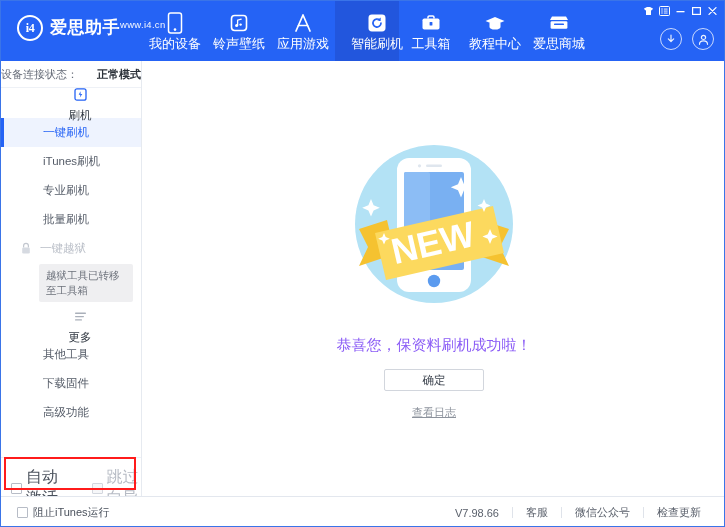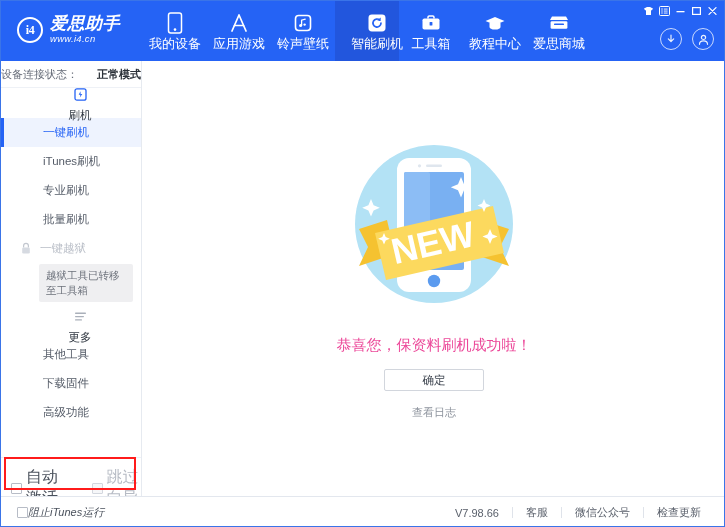--- a/index.html
+++ b/index.html
@@ -49,23 +49,22 @@
     align-items: center;
     justify-content: center;
     color: #ffffff;
     font-size: 12px;
     font-weight: bold;
     font-family: "Liberation Serif", serif;
     letter-spacing: -0.5px;
   }
   .logo-text {
     display: flex;
-    flex-direction: column;
+    flex-direction: row;
     justify-content: center;
-    font-style: italic;
   }
   .logo-title {
     color: #ffffff;
     font-size: 17px;
     font-weight: bold;
     line-height: 18px;
     letter-spacing: 0.5px;
   }
   .logo-sub {
     color: #ffffff;
@@ -304,21 +303,21 @@
     top: 72px;
     width: 182px;
     height: 182px;
   }
   .succ-text {
     position: absolute;
     left: 0; right: 0;
     top: 275px;
     text-align: center;
     font-size: 15px;
-    color: #ec4899;
+    color: #8b5cf6;
   }
   .ok-btn {
     position: absolute;
     left: 50%;
     transform: translateX(-50%);
     top: 308px;
     width: 100px;
     height: 22px;
     border: 1px solid #d2d6dd;
     background: #ffffff;
@@ -328,41 +327,42 @@
     cursor: pointer;
     font-family: "Liberation Sans", sans-serif;
   }
   .log-link {
     position: absolute;
     left: 0; right: 0;
     top: 344px;
     text-align: center;
     font-size: 11px;
     color: #8d939d;
+    text-decoration: underline;
     cursor: pointer;
   }
 
   
   .footer {
     position: absolute;
     left: 0; top: 495px;
     width: 725px;
     height: 30px;
     border-top: 1px solid #e3e7ee;
     background: #ffffff;
     box-sizing: border-box;
   }
   .foot-left {
     position: absolute;
     left: 16px; top: 8px;
     display: flex;
     align-items: center;
+    gap: 5px;
     font-size: 11px;
     color: #4a515c;
-    font-style: italic;
   }
   .foot-right {
     position: absolute;
     right: 12px; top: 8px;
     display: flex;
     align-items: center;
     font-size: 11px;
     color: #5a606b;
   }
   .foot-right span.lnk { padding: 0 13px; cursor: pointer; }
@@ -392,42 +392,42 @@
     <div class="nav">
 
       <div class="nav-item">
         <span class="nav-icon">
           <svg width="18" height="22" viewBox="0 0 18 22">
               <rect x="2.5" y="1" width="13" height="20" rx="2.2" fill="none" stroke="#fff" stroke-width="1.5"></rect>
               <circle cx="9" cy="17.6" r="1.3" fill="#fff"></circle>
             </svg>
         </span>
         <span class="nav-label">我的设备</span>
-      </div>
-
-      <div class="nav-item">
-        <span class="nav-icon">
-          <svg width="22" height="22" viewBox="0 0 22 22">
-              <path d="M11 3 L18 19 M11 3 L4 19" stroke="#fff" stroke-width="1.7" fill="none" stroke-linecap="round"></path>
-              <path d="M6.5 13.5 H15.5" stroke="#fff" stroke-width="1.7" stroke-linecap="round"></path>
-            </svg>
-        </span>
-        <span class="nav-label">应用游戏</span>
       </div>
 
       <div class="nav-item">
         <span class="nav-icon">
           <svg width="20" height="20" viewBox="0 0 20 20">
               <rect x="2.5" y="2.5" width="15" height="15" rx="3.2" fill="none" stroke="#fff" stroke-width="1.6"></rect>
               <path d="M12.2 6.2 L8.6 7.2 V12.2" stroke="#fff" stroke-width="1.3" fill="none" stroke-linecap="round"></path>
               <circle cx="7.6" cy="12.6" r="1.5" fill="#fff"></circle>
               <circle cx="11.6" cy="11.6" r="1.2" fill="#fff"></circle>
             </svg>
         </span>
         <span class="nav-label">铃声壁纸</span>
+      </div>
+
+      <div class="nav-item">
+        <span class="nav-icon">
+          <svg width="22" height="22" viewBox="0 0 22 22">
+              <path d="M11 3 L18 19 M11 3 L4 19" stroke="#fff" stroke-width="1.7" fill="none" stroke-linecap="round"></path>
+              <path d="M6.5 13.5 H15.5" stroke="#fff" stroke-width="1.7" stroke-linecap="round"></path>
+            </svg>
+        </span>
+        <span class="nav-label">应用游戏</span>
       </div>
 
       <div class="nav-item active">
         <span class="nav-icon">
           <svg width="20" height="20" viewBox="0 0 20 20">
               <rect x="1.5" y="1.5" width="17" height="17" rx="3.4" fill="#fff"></rect>
               <path d="M14 10a4 4 0 1 1-1.2-2.85" fill="none" stroke="#2563f5" stroke-width="1.7" stroke-linecap="round"></path>
               <path d="M13.9 4.6 L13.3 7.9 L10.1 7.2 Z" fill="#2563f5"></path>
             </svg>
         </span>

